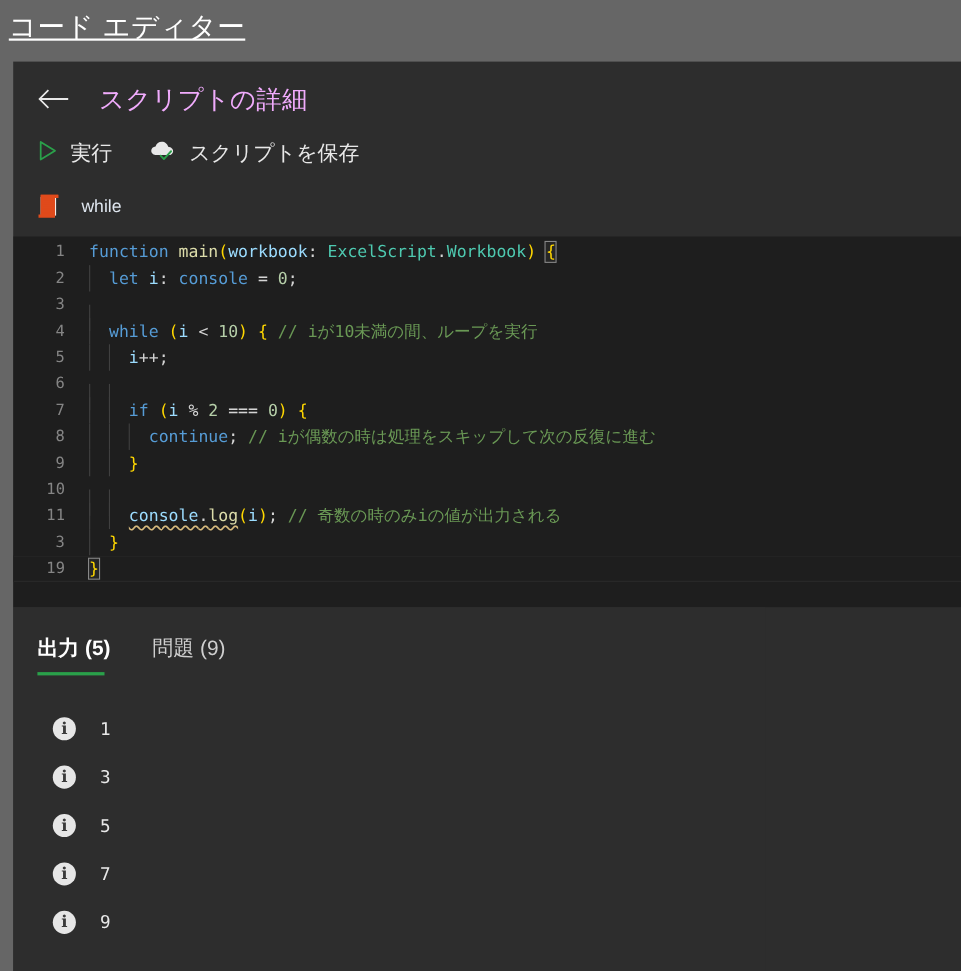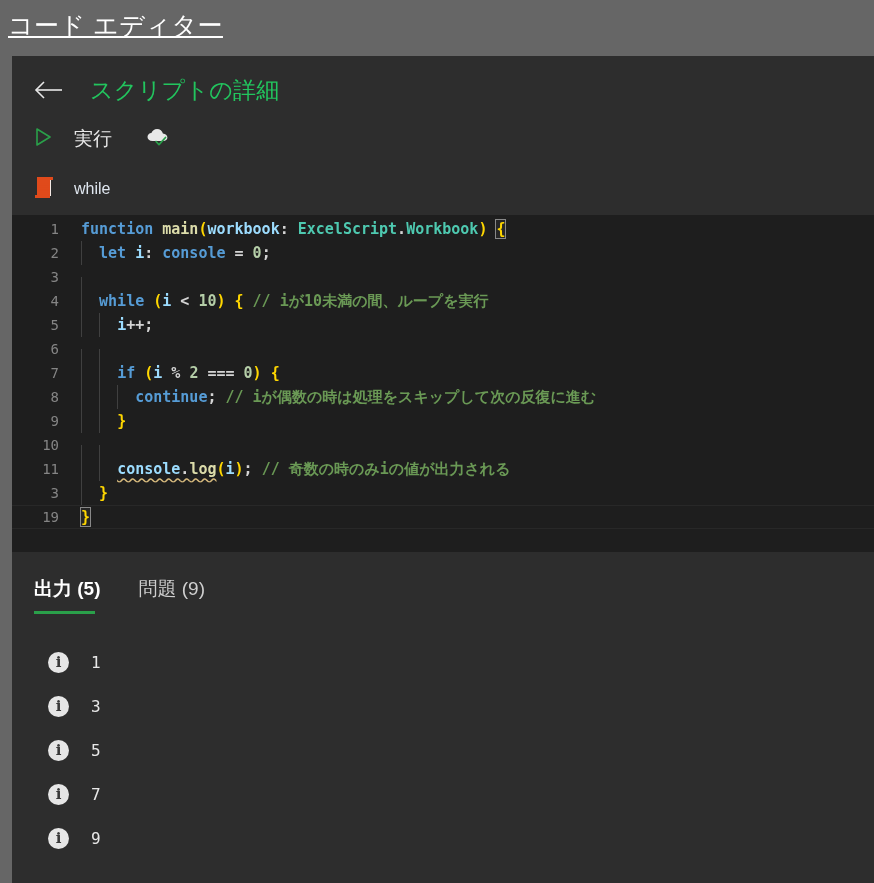--- a/index.html
+++ b/index.html
@@ -54,21 +54,21 @@
   }
   .back-arrow {
     width: 34px;
     height: 30px;
     display: block;
     cursor: pointer;
   }
   .detail-title {
     margin-left: 24px;
     font-size: 23px;
-    color: #22c55e;
+    color: #f0abfc;
     white-space: nowrap;
     letter-spacing: 0.3px;
   }
 
   .cmd-row {
     position: absolute;
     left: 20px;
     top: 66px;
     display: flex;
     align-items: center;
@@ -76,21 +76,21 @@
   }
   .cmd {
     display: flex;
     align-items: center;
     cursor: pointer;
     height: 34px;
   }
   .cmd .label {
     font-size: 19px;
     color: #e8e8e8;
-    margin-left: 20px;
+    margin-left: 10px;
     white-space: nowrap;
   }
   .cmd-run { margin-right: 34px; }
 
   .script-name-row {
     position: absolute;
     left: 22px;
     top: 118px;
     display: flex;
     align-items: center;
@@ -141,21 +141,20 @@
     color: #858585;
     font-size: 14px;
     padding-right: 0px;
     user-select: none;
   }
   .code {
     position: relative;
     padding-left: 22px;
     white-space: pre;
     flex: 1;
-    font-weight: bold;
   }
   .line.current {
     background: #1e1e1e;
     box-shadow: inset 0 1px 0 #282828, inset 0 -1px 0 #282828;
   }
   .line.current .code {
     border: none;
   }
 
   
@@ -278,20 +277,21 @@
         </span>
         <span class="label">実行</span>
       </div>
       <div class="cmd cmd-save">
         <span>
           <svg width="26" height="22" viewBox="0 0 26 22" aria-hidden="true">
             <path d="M6.5 15 C3.4 15 1.5 13.2 1.5 11 C1.5 8.9 3.2 7.2 5.4 7.1 C6.1 4.6 8.4 2.9 11.1 2.9 C13.9 2.9 16.3 4.8 16.9 7.4 C19.4 7.5 21.4 9.4 21.4 11.4 C21.4 13.5 19.6 15 17.2 15 Z" fill="#e8e8e8"></path>
             <path d="M10 15.5 L13 18.6 L19.5 11.5" fill="none" stroke="#2aa04a" stroke-width="1.7" stroke-linecap="round" stroke-linejoin="round"></path>
           </svg>
         </span>
+        <span class="label">スクリプトを保存</span>
       </div>
     </div>
 
     <div class="script-name-row">
       <span class="scroll-icon">
         <svg width="22" height="26" viewBox="0 0 22 26" aria-hidden="true">
           <path d="M3 1 H19 V4 H6 V19 H3 Z" fill="#e04a1b"></path>
           <rect x="3" y="3" width="14" height="17" fill="#f5e9e4"></rect>
           <path d="M3 1 H19 V4 H16 V22 H1 V19 H3 Z" fill="#e04a1b"></path>
           <rect x="5" y="6" width="10" height="1.7" fill="#e04a1b"></rect>

